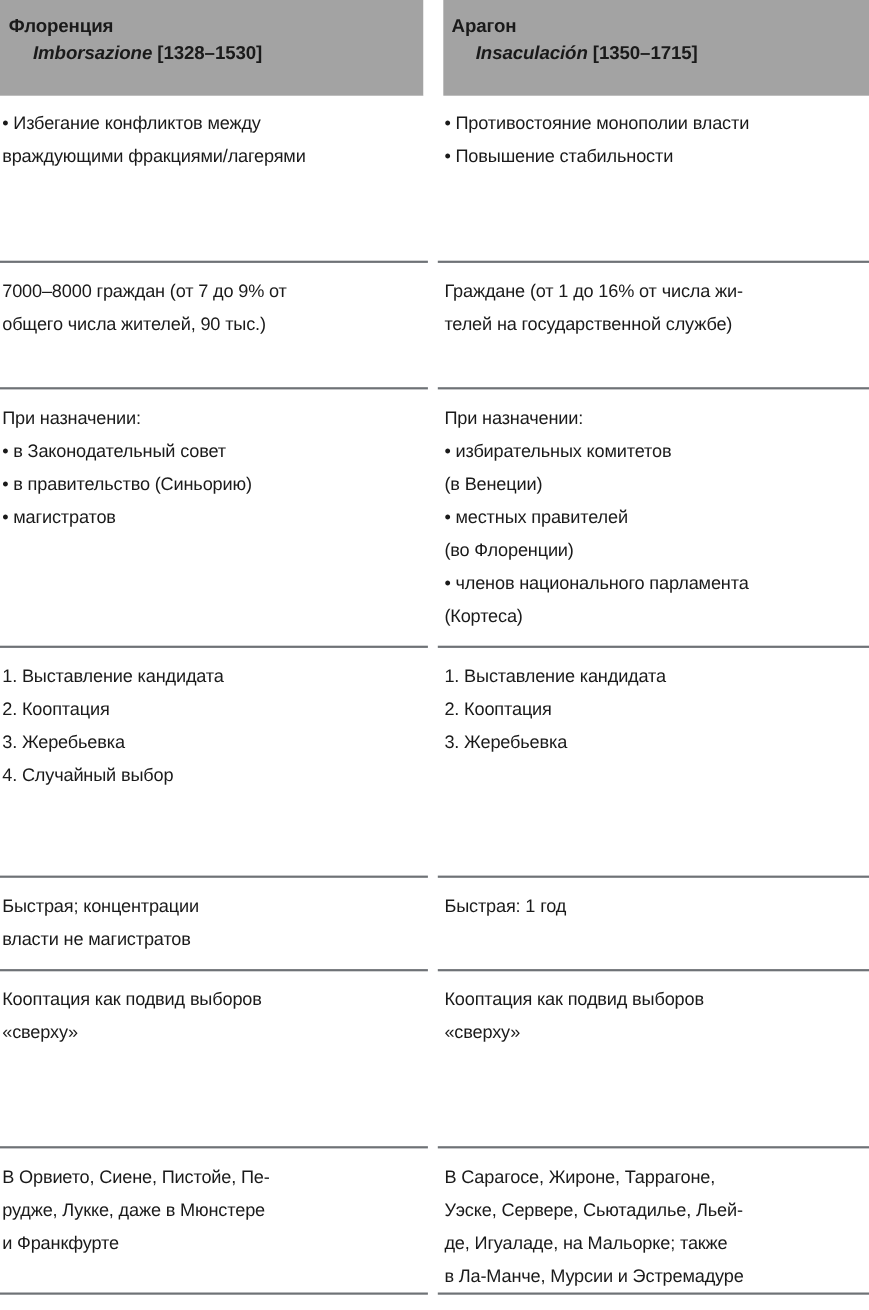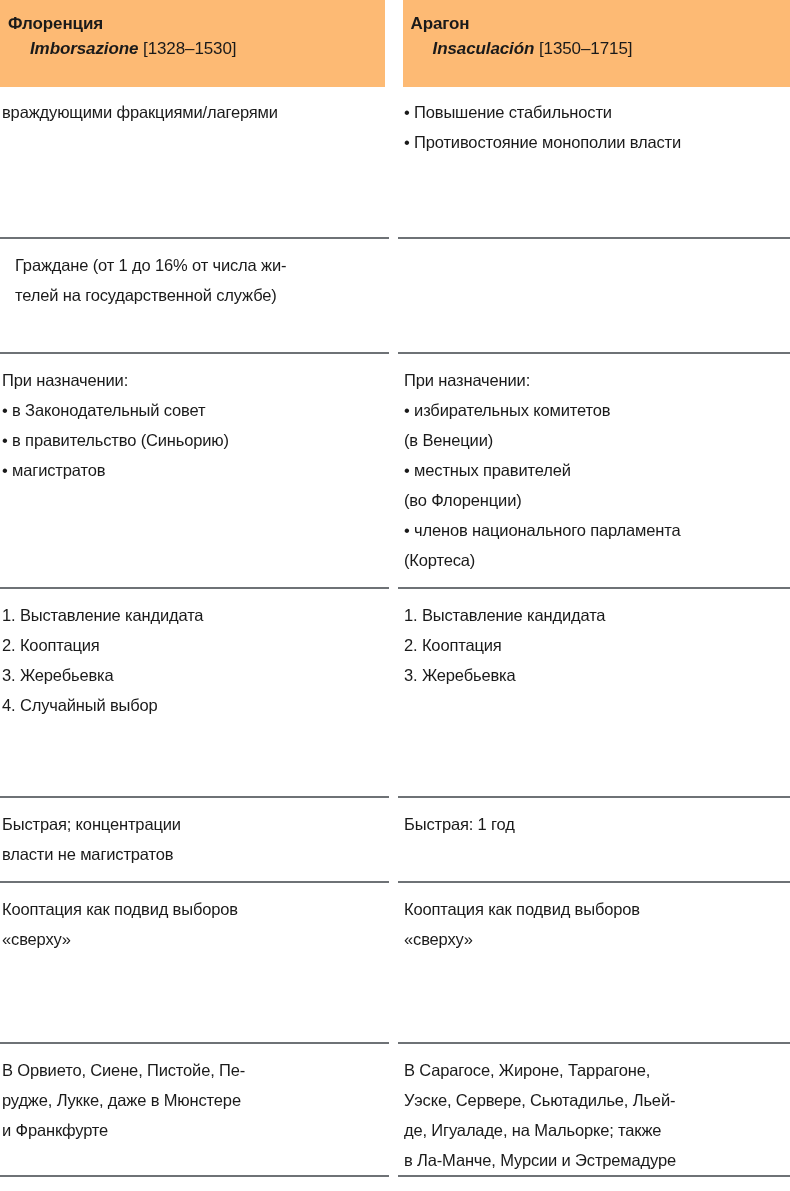--- a/index.html
+++ b/index.html
@@ -22,21 +22,21 @@
     box-sizing: border-box;
   }
 
   
   .header-row {
     display: flex;
     width: 790px;
     height: 87px;
   }
   .header-cell {
-    background: #fdba74;
+    background: #a3a3a3;
     box-sizing: border-box;
     padding: 12px 10px 0 8px;
   }
   .header-cell.left  { width: 389px; }
   .header-cell.gap   { width: 9px; background: #ffffff; }
   .header-cell.right { width: 392px; }
 
   .hdr-line1 {
     font-size: 17px;
     font-weight: bold;
@@ -49,21 +49,21 @@
     line-height: 25px;
     letter-spacing: -0.1px;
     white-space: nowrap;
   }
   .hdr-line2 .term {
     font-weight: bold;
     font-style: italic;
     margin-left: 22px;
   }
   .hdr-line2 .years {
-    font-weight: normal;
+    font-weight: bold;
     font-style: normal;
   }
 
   
   .row {
     display: flex;
     width: 790px;
     box-sizing: border-box;
   }
   .cell {
@@ -114,38 +114,44 @@
     </div>
     <div class="header-cell gap"></div>
     <div class="header-cell right">
       <div class="hdr-line1">Арагон</div>
       <div class="hdr-line2"><span class="term">Insaculación</span> <span class="years">[1350–1715]</span></div>
     </div>
   </div>
 
   <div class="row">
     <div class="cell left">
+      <div class="line">• Избегание конфликтов между</div>
       <div class="line">враждующими фракциями/лагерями</div>
       <div class="spacer-80"></div>
     </div>
     <div class="cell mid"></div>
     <div class="cell right">
+      <div class="line">• Противостояние монополии власти</div>
       <div class="line">• Повышение стабильности</div>
-      <div class="line">• Противостояние монополии власти</div>
-      <div class="spacer-80"></div>
-    </div>
-  </div>
-
-  <div class="rule">
-    <div class="seg left"></div>
-    <div class="seg gapseg"></div>
-    <div class="seg right"></div>
-  </div>
-
-  <div class="row">
+      <div class="spacer-80"></div>
+    </div>
+  </div>
+
+  <div class="rule">
+    <div class="seg left"></div>
+    <div class="seg gapseg"></div>
+    <div class="seg right"></div>
+  </div>
+
+  <div class="row">
+    <div class="cell left">
+      <div class="line">7000–8000 граждан (от 7 до 9% от</div>
+      <div class="line">общего числа жителей, 90 тыс.)</div>
+      <div class="spacer-42"></div>
+    </div>
     <div class="cell mid"></div>
     <div class="cell right">
       <div class="line">Граждане (от 1 до 16% от числа жи-</div>
       <div class="line">телей на государственной службе)</div>
       <div class="spacer-42"></div>
     </div>
   </div>
 
   <div class="rule">
     <div class="seg left"></div>

